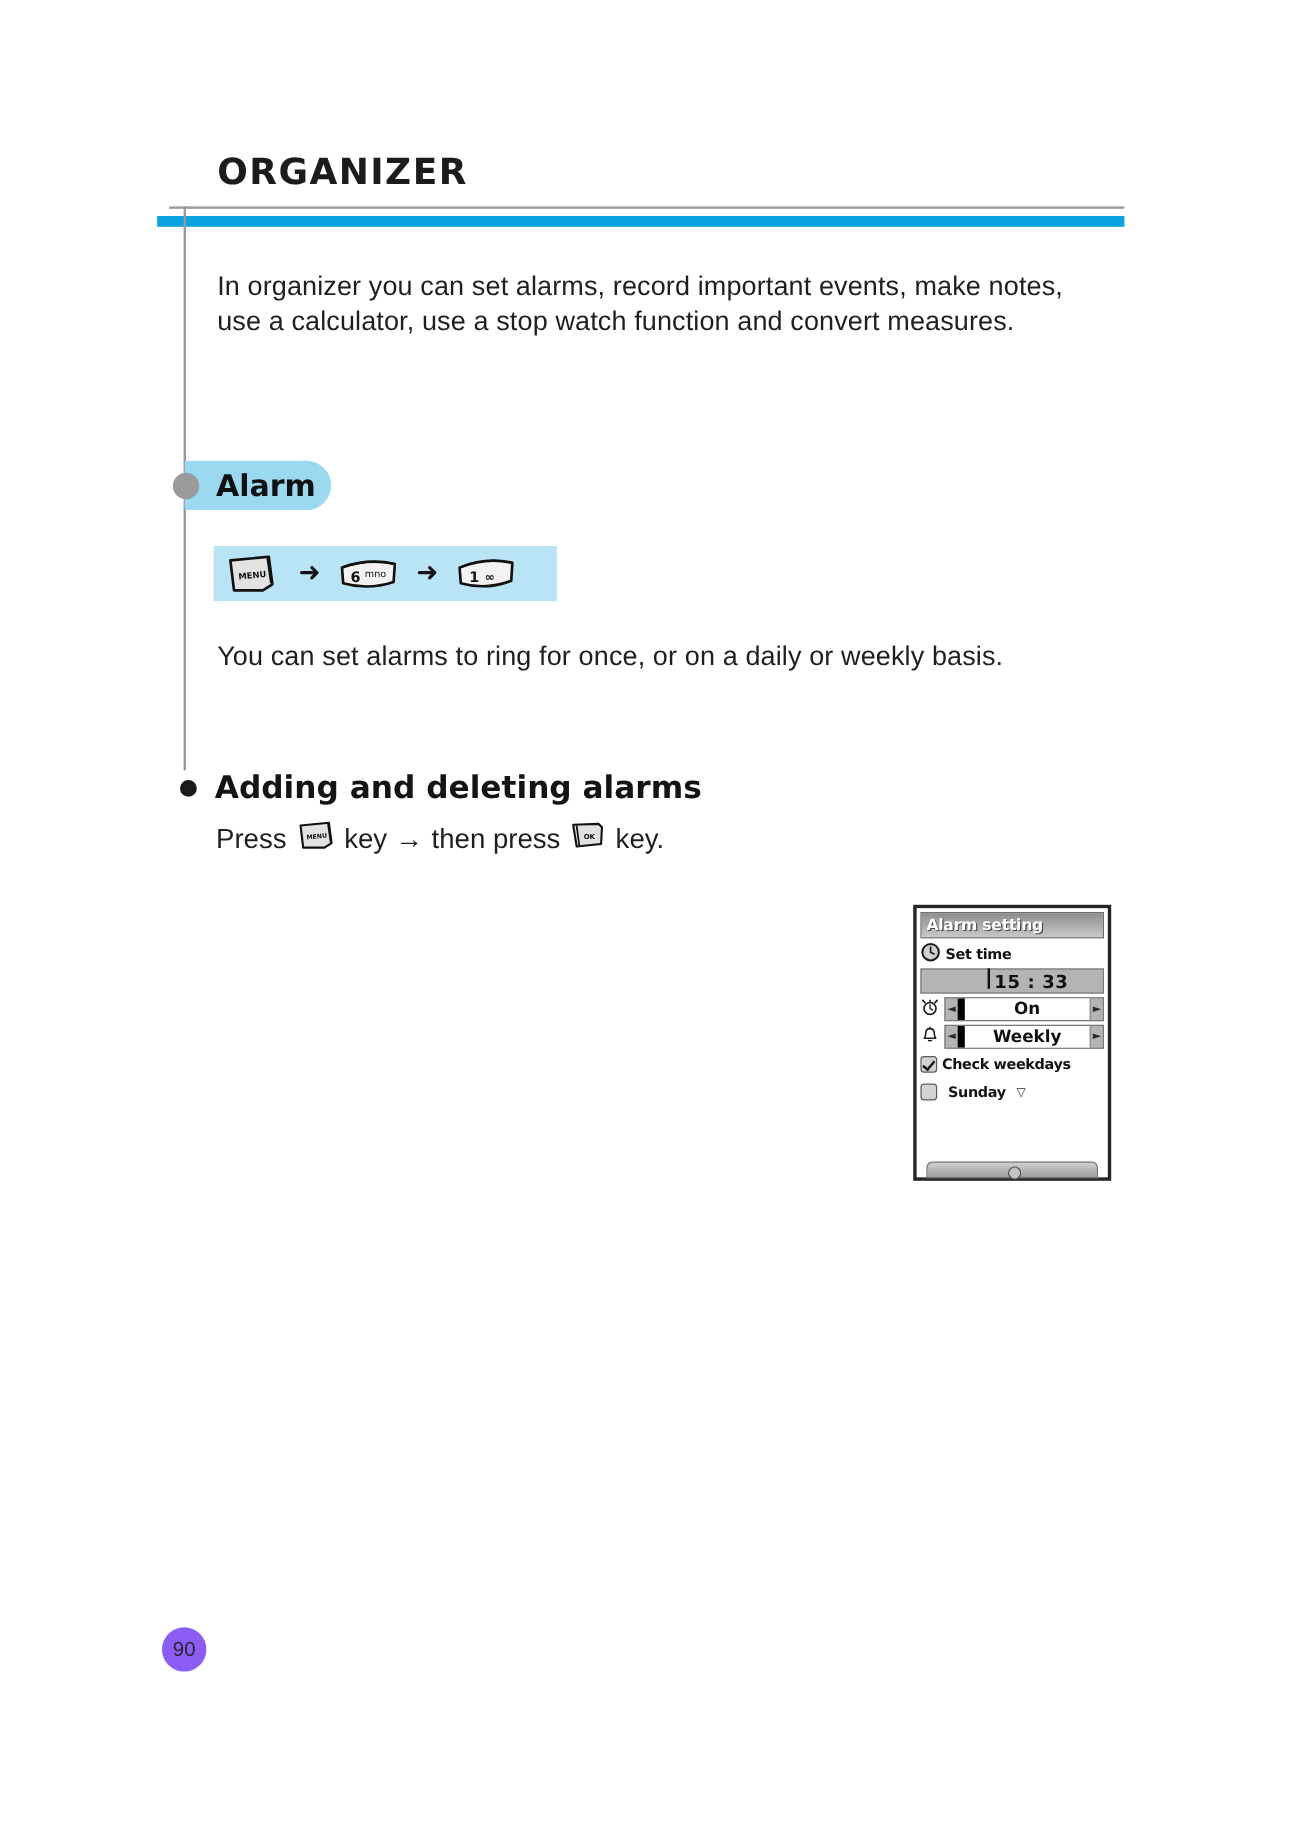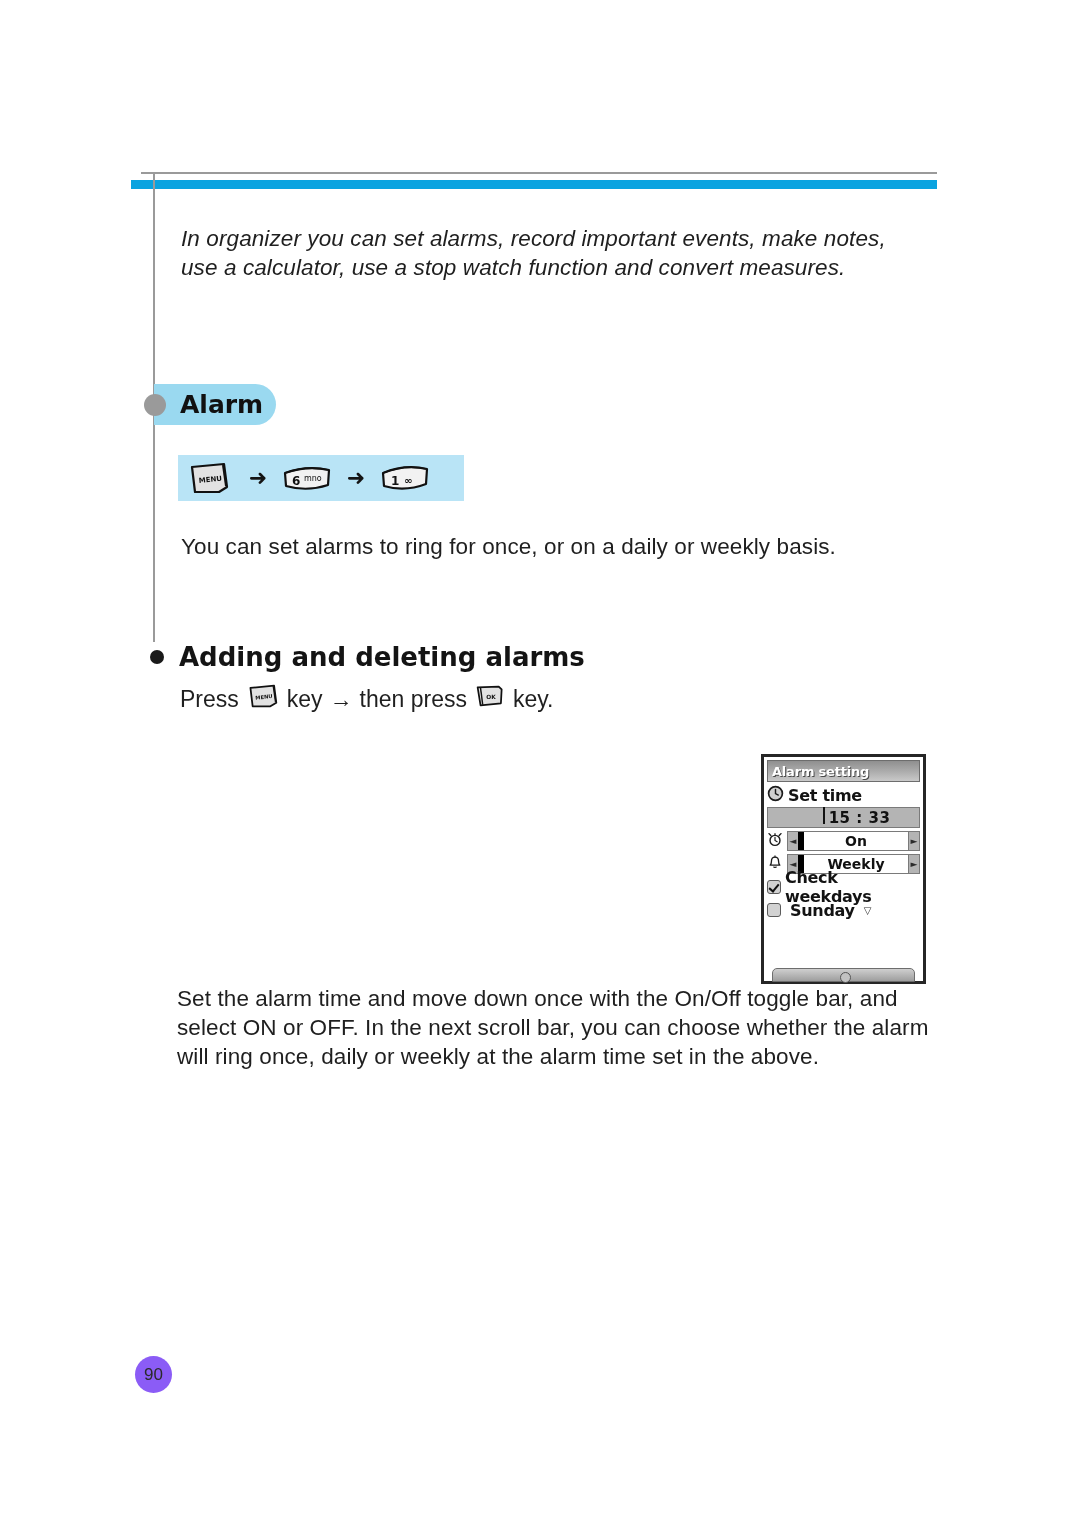--- a/index.html
+++ b/index.html
@@ -66,21 +66,20 @@
     font-family: "Liberation Sans", sans-serif;
     font-size: 22.5px;
     line-height: 29px;
     color: #1f1f1f;
     letter-spacing: 0.1px;
   }
   .para-intro {
     left: 181px;
     top: 224px;
     width: 710px;
-    font-style: italic;
   }
   .para-alarm-desc {
     left: 181px;
     top: 532px;
     width: 760px;
   }
   .para-bottom {
     left: 177px;
     top: 984px;
     width: 760px;
@@ -277,21 +276,21 @@
 
   
   .set-row {
     display: flex;
     align-items: center;
     gap: 4px;
     margin-top: 3px;
     height: 20px;
   }
   .set-row .rlabel {
-    font-size: 16px;
+    font-size: 12px;
     font-weight: bold;
     color: #131313;
     letter-spacing: -0.3px;
   }
   .timefield {
     margin-top: 2px;
     height: 21px;
     background: #b4b4b4;
     border: 1px solid #7a7a7a;
     box-sizing: border-box;
@@ -389,20 +388,21 @@
     font-size: 17px;
     color: #2a2a2a;
     font-family: "Liberation Sans", sans-serif;
   }
 </style>
 </head>
 <body>
 
 <div class="page">
 
+  <div class="chapter-title">ORGANIZER</div>
   <div class="rule-gray"></div>
   <div class="rule-blue"></div>
   <div class="vrule"></div>
 
   <div class="para para-intro">In organizer you can set alarms, record important events, make notes, use a calculator, use a stop watch function and convert measures.</div>
 
   <div class="pill"></div>
   <div class="bullet-gray"></div>
   <div class="pill-label">Alarm</div>
 
@@ -537,17 +537,16 @@
       <div class="set-row" style="gap:9px;">
         <span class="cbox"></span>
         <span class="rlabel">Sunday</span>
         <span class="dropcaret">▽</span>
       </div>
 
       <div class="softkeybar"></div>
     </div>
   </div>
 
-  <div class="para para-bottom">Set the alarm time and move down once with the On/Off toggle bar, and select ON or OFF. In the next scroll bar, you can choose whether the alarm will ring once, daily or weekly at the alarm time set in the above.</div>
 
   <div class="pagenum">90</div>
 
 </div>
 
 </body></html>

